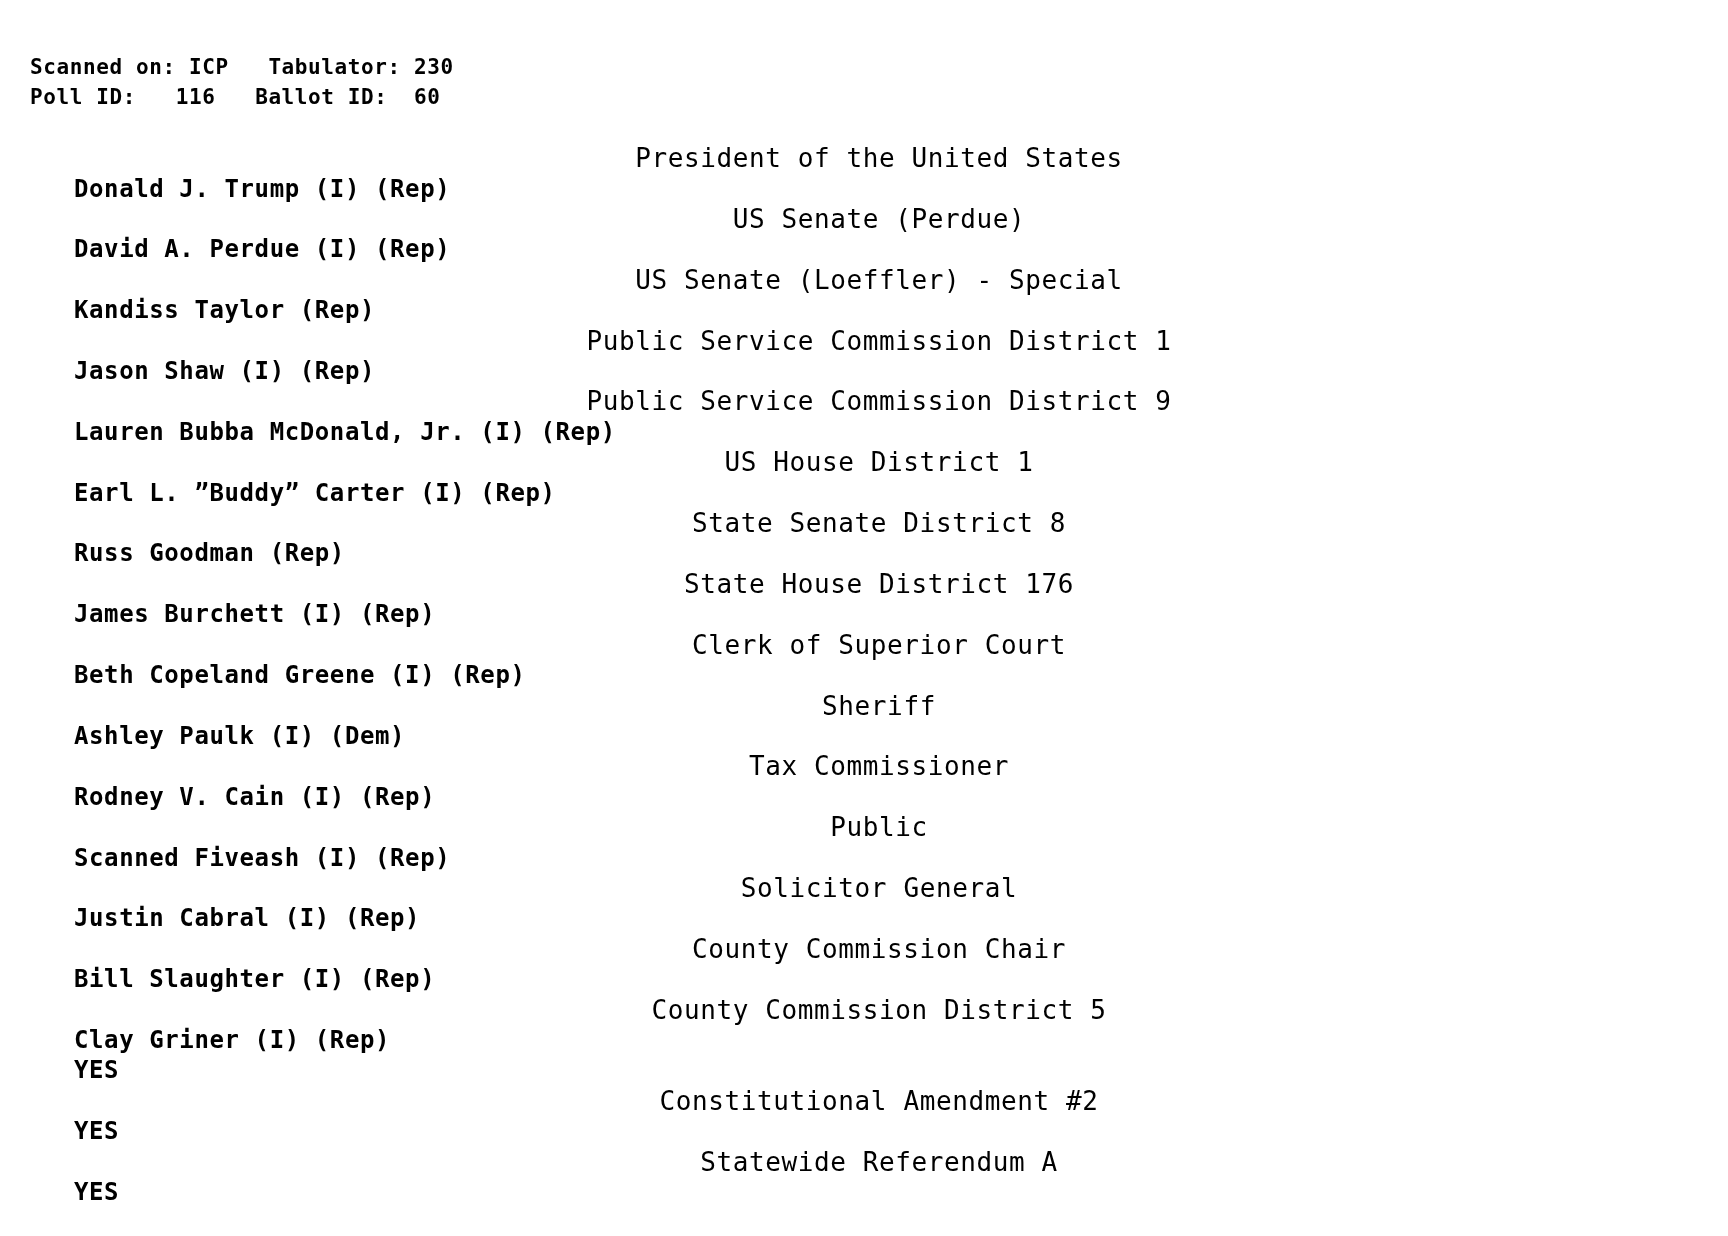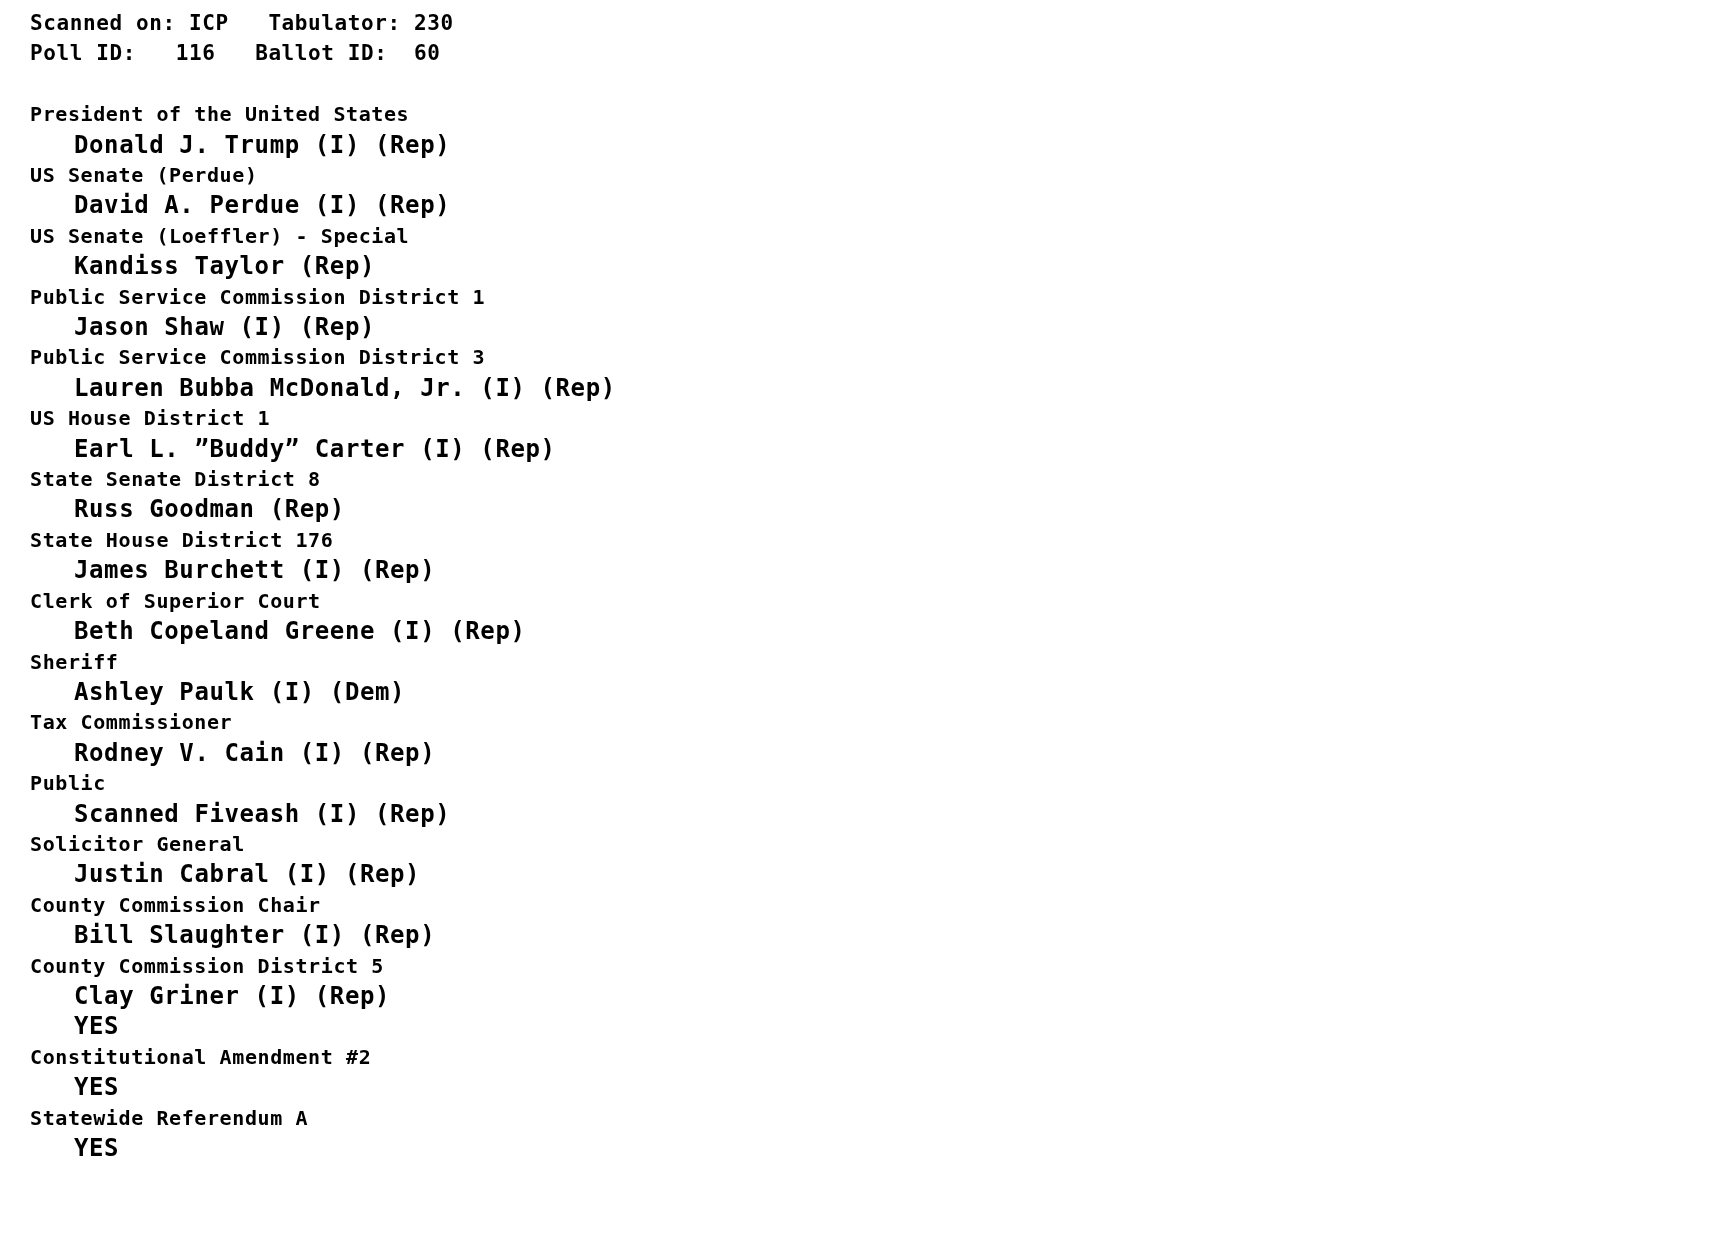--- a/index.html
+++ b/index.html
@@ -20,36 +20,38 @@
     font-size: 21px;
     line-height: 30.4px;
     letter-spacing: 0.6px;
     white-space: pre;
     font-weight: 700;
   }
   .blank {
     height: 30.4px;
   }
   .contest {
-    font-size: 20px;
+    font-size: 26px;
     line-height: 30.4px;
     letter-spacing: 0.6px;
     white-space: pre;
-    font-weight: 700;
+    font-weight: 400;
+    text-align: center;
   }
   .choice {
     font-size: 24px;
     line-height: 30.4px;
     letter-spacing: 0.6px;
     white-space: pre;
     font-weight: 700;
     padding-left: 44px;
   }
   .header-block {
     margin-bottom: 0;
+    margin-top: 44px;
   }
 </style>
 </head>
 <body>
 
 <div class="sheet">
 
   <div class="header-block">
     <div class="line">Scanned on: ICP   Tabulator: 230</div>
     <div class="line">Poll ID:   116   Ballot ID:  60</div>
@@ -73,21 +75,21 @@
       <div class="contest">US Senate (Loeffler) - Special</div>
       <div class="choice">Kandiss Taylor (Rep)</div>
     </div>
 
     <div>
       <div class="contest">Public Service Commission District 1</div>
       <div class="choice">Jason Shaw (I) (Rep)</div>
     </div>
 
     <div>
-      <div class="contest">Public Service Commission District 3</div>
+      <div class="contest">Public Service Commission District 9</div>
       <div class="choice">Lauren Bubba McDonald, Jr. (I) (Rep)</div>
     </div>
 
     <div>
       <div class="contest">US House District 1</div>
       <div class="choice">Earl L. ”Buddy” Carter (I) (Rep)</div>
     </div>
 
     <div>
       <div class="contest">State Senate District 8</div>

